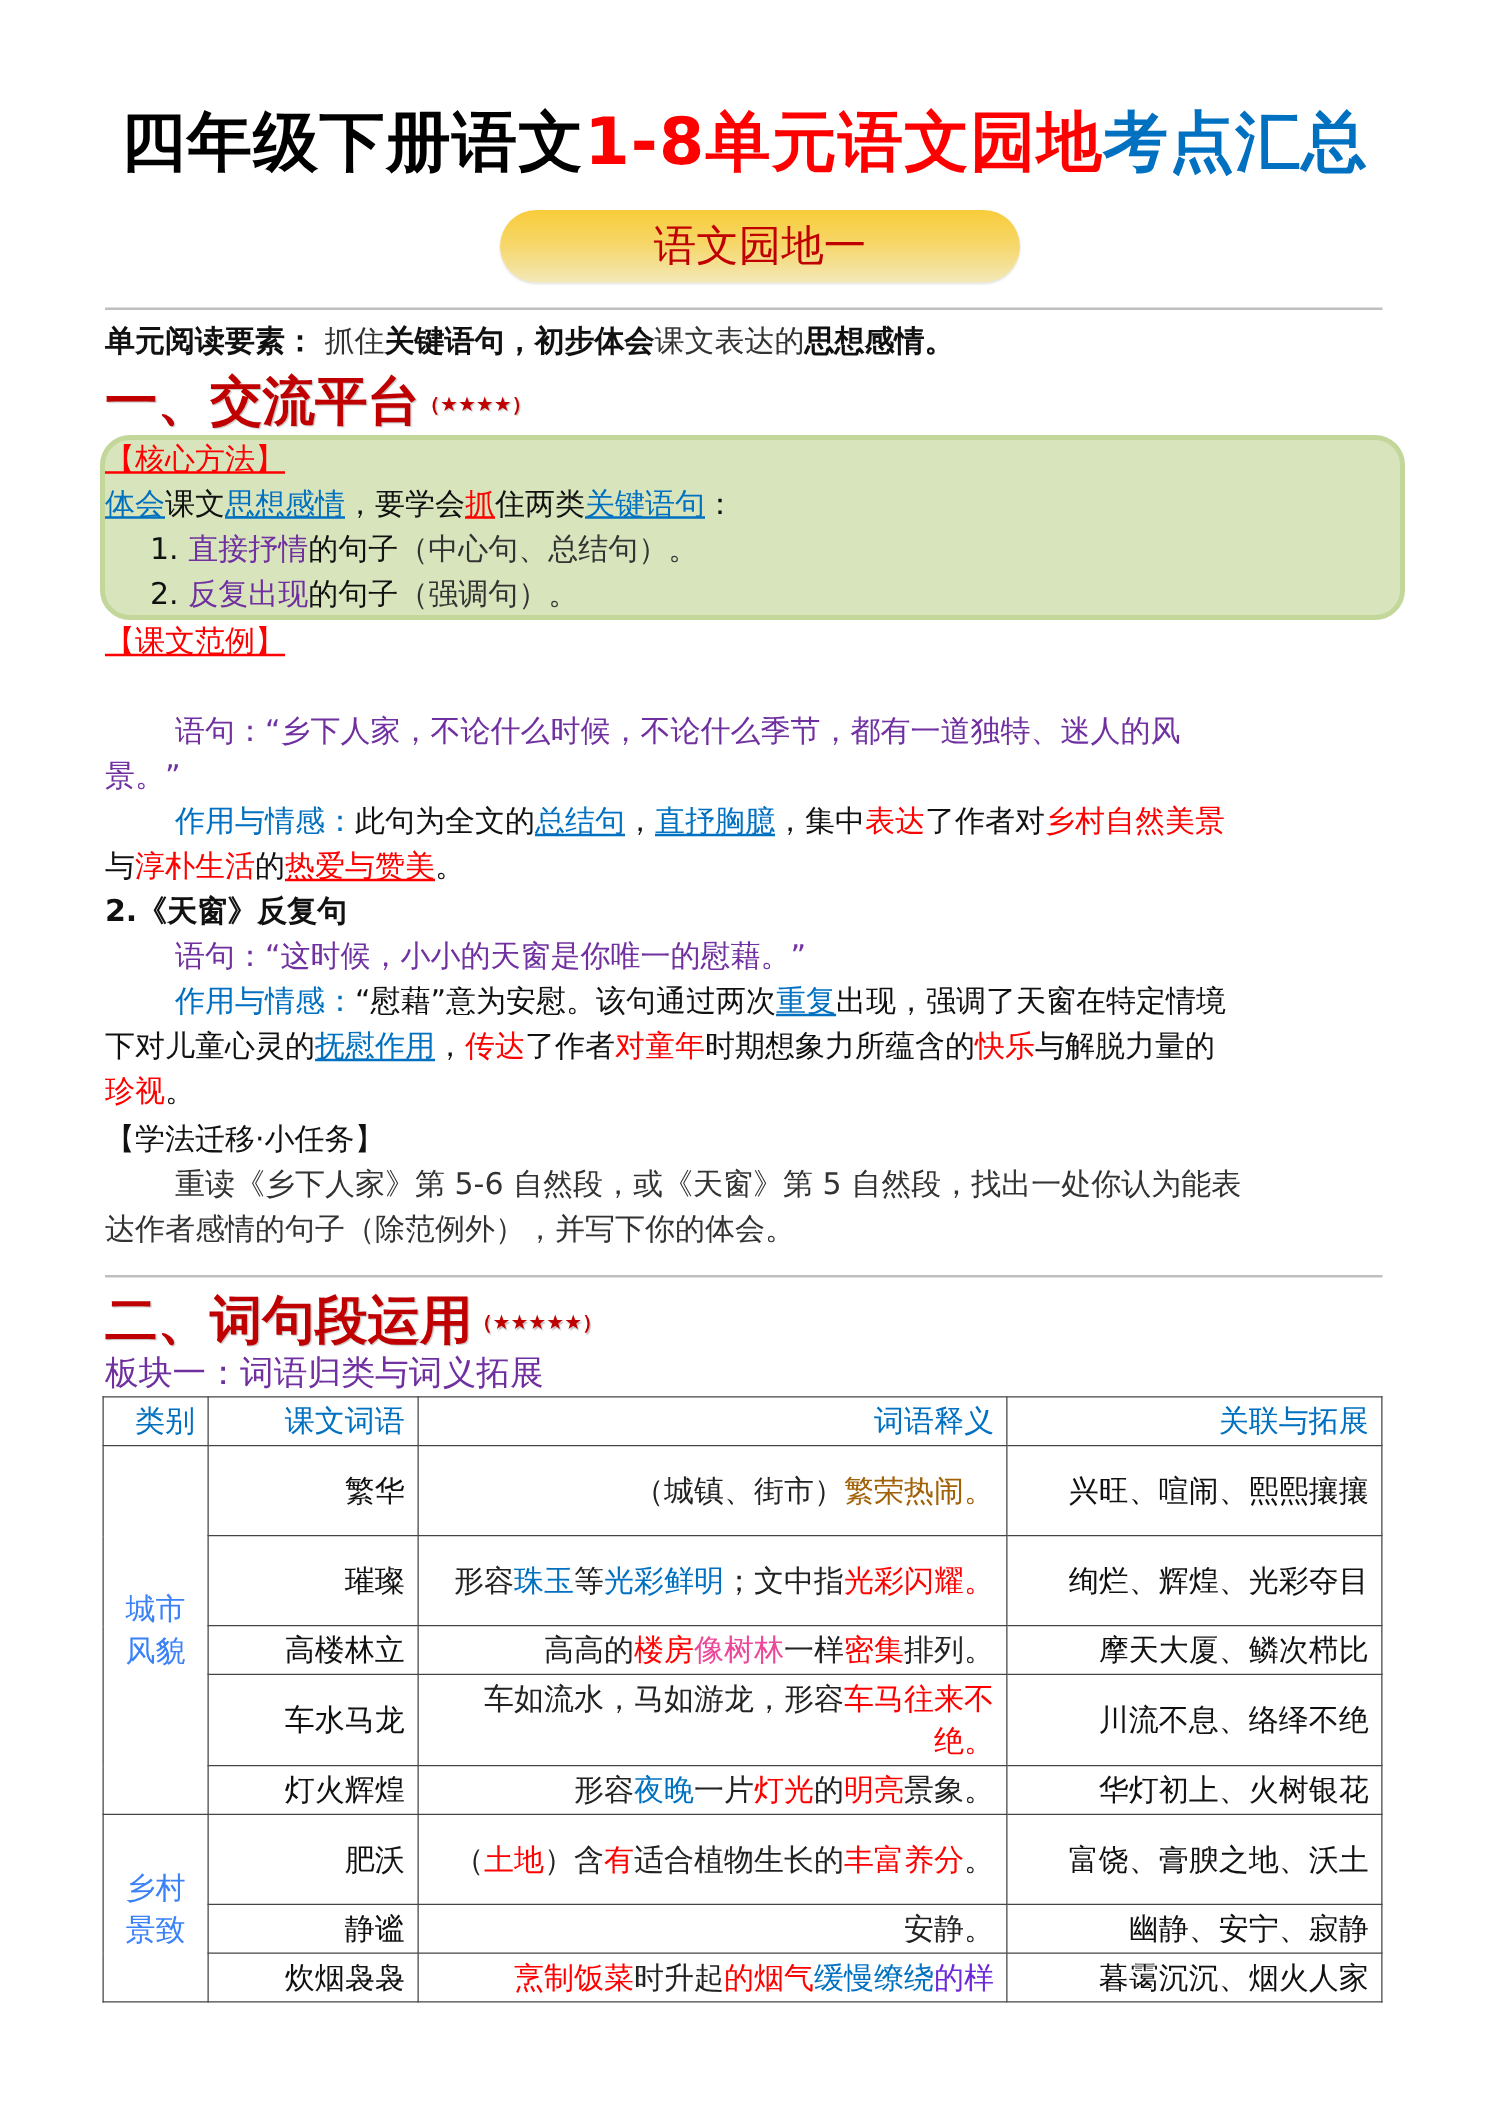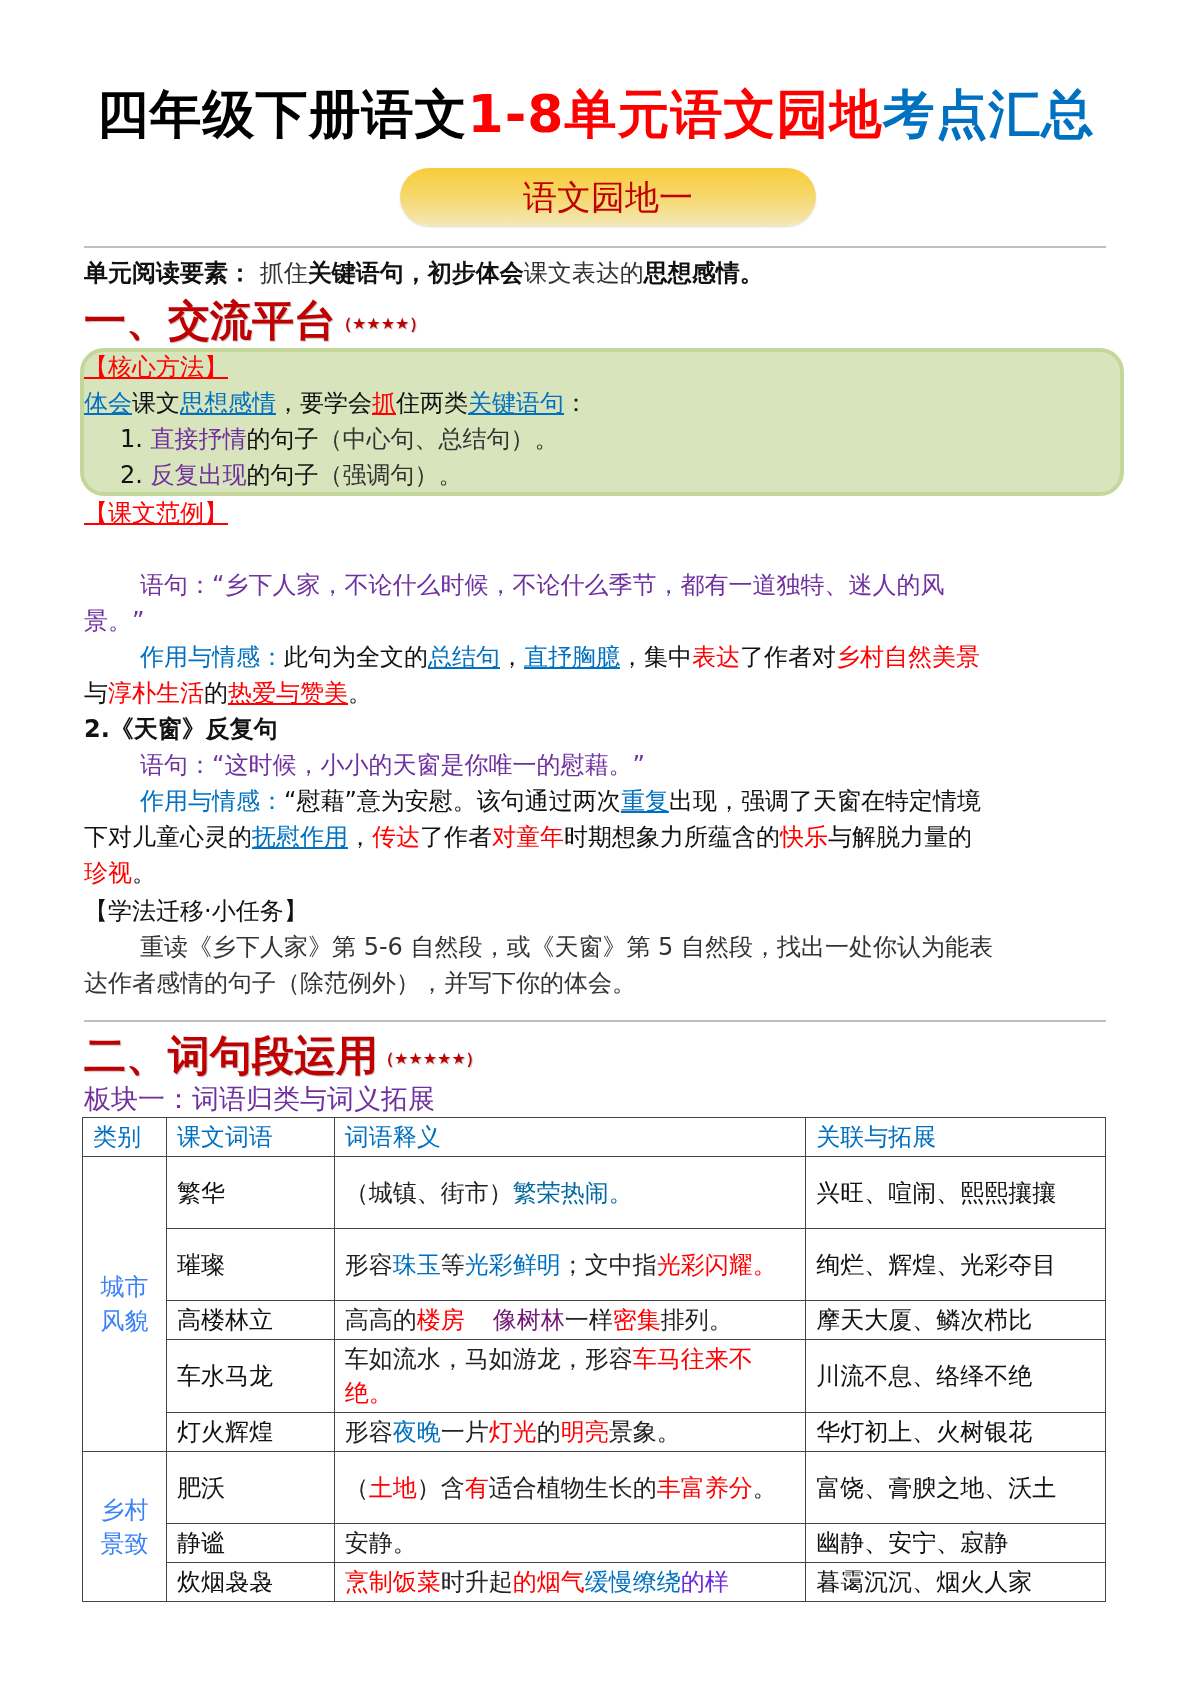--- a/index.html
+++ b/index.html
@@ -36,21 +36,21 @@
   .sec-head .stars { font-size: 16px; color: #c00000; vertical-align: middle; }
 
   .greenbox { position: absolute; left: 80px; top: 348px; width: 1044px; height: 148px;
               background: #d8e4bc; border: 4px solid #c4d79b; border-radius: 24px; box-sizing: border-box; }
 
   .tag-red { color: #ff0000; text-decoration: underline; }
 
   table.words { position: absolute; left: 82px; top: 1117px; width: 1024px; border-collapse: collapse;
                 font-size: 24px; }
   table.words td, table.words th { border: 1.5px solid #444; padding: 2px 10px; vertical-align: middle;
-                                   line-height: 34px; text-align: left; font-weight: normal; }
+                                   line-height: 34px; text-align: right; font-weight: normal; }
   table.words th { color: #0070c0; }
   td.cat { color: #3b82f6; text-align: center !important; padding: 0 4px !important; }
   td.word { font-weight: bold; }
   .footer { position: absolute; top: 1620px; left: 0; width: 1191px; text-align: center; font-size: 17px; color: #111; }
 </style>
 </head>
 <body>
 
 <div class="page">
 
@@ -137,31 +137,31 @@
         <th>课文词语</th>
         <th>词语释义</th>
         <th>关联与拓展</th>
       </tr>
     </thead>
     <tbody id="tbody">
         <tr style="height: 72px;">
           <td class="cat" rowspan="5" style="white-space: pre-line;">城市
 风貌</td>
           <td class="word">繁华</td>
-          <td><span style="color: rgb(34, 34, 34);">（城镇、街市）</span><span style="color: #0369a1; margin-top: 10px;">繁荣热闹。</span></td>
+          <td><span style="color: rgb(34, 34, 34);">（城镇、街市）</span><span style="color: #a16207; margin-top: 10px;">繁荣热闹。</span></td>
           <td>兴旺、喧闹、熙熙攘攘</td>
         </tr>
         <tr style="height: 72px;">
           <td class="word">璀璨</td>
           <td><span style="color: rgb(34, 34, 34);">形容</span><span style="color: rgb(0, 112, 192);">珠玉</span><span style="color: rgb(34, 34, 34);">等</span><span style="color: rgb(0, 112, 192);">光彩鲜明</span><span style="color: rgb(34, 34, 34);">；文中指</span><span style="color: rgb(255, 0, 0);">光彩闪耀。</span></td>
           <td>绚烂、辉煌、光彩夺目</td>
         </tr>
         <tr style="height: 36px;">
           <td class="word">高楼林立</td>
-          <td><span style="color: rgb(34, 34, 34);">高高的</span><span style="color: rgb(255, 0, 0);">楼房</span><span style="color: #701a75; margin-left: 28px;">像树林</span><span style="color: rgb(34, 34, 34);">一样</span><span style="color: rgb(255, 0, 0);">密集</span><span style="color: rgb(34, 34, 34);">排列。</span></td>
+          <td><span style="color: rgb(34, 34, 34);">高高的</span><span style="color: rgb(255, 0, 0);">楼房</span><span style="color: #ec4899;">像树林</span><span style="color: rgb(34, 34, 34);">一样</span><span style="color: rgb(255, 0, 0);">密集</span><span style="color: rgb(34, 34, 34);">排列。</span></td>
           <td>摩天大厦、鳞次栉比</td>
         </tr>
         <tr style="height: 72px;">
           <td class="word">车水马龙</td>
           <td><span style="color: rgb(34, 34, 34);">车如流水，马如游龙，形容</span><span style="color: rgb(255, 0, 0);">车马往来不绝。</span></td>
           <td>川流不息、络绎不绝</td>
         </tr>
         <tr style="height: 36px;">
           <td class="word">灯火辉煌</td>
           <td><span style="color: rgb(34, 34, 34);">形容</span><span style="color: rgb(0, 112, 192);">夜晚</span><span style="color: rgb(34, 34, 34);">一片</span><span style="color: rgb(255, 0, 0);">灯光</span><span style="color: rgb(34, 34, 34);">的</span><span style="color: rgb(255, 0, 0);">明亮</span><span style="color: rgb(34, 34, 34);">景象。</span></td>

